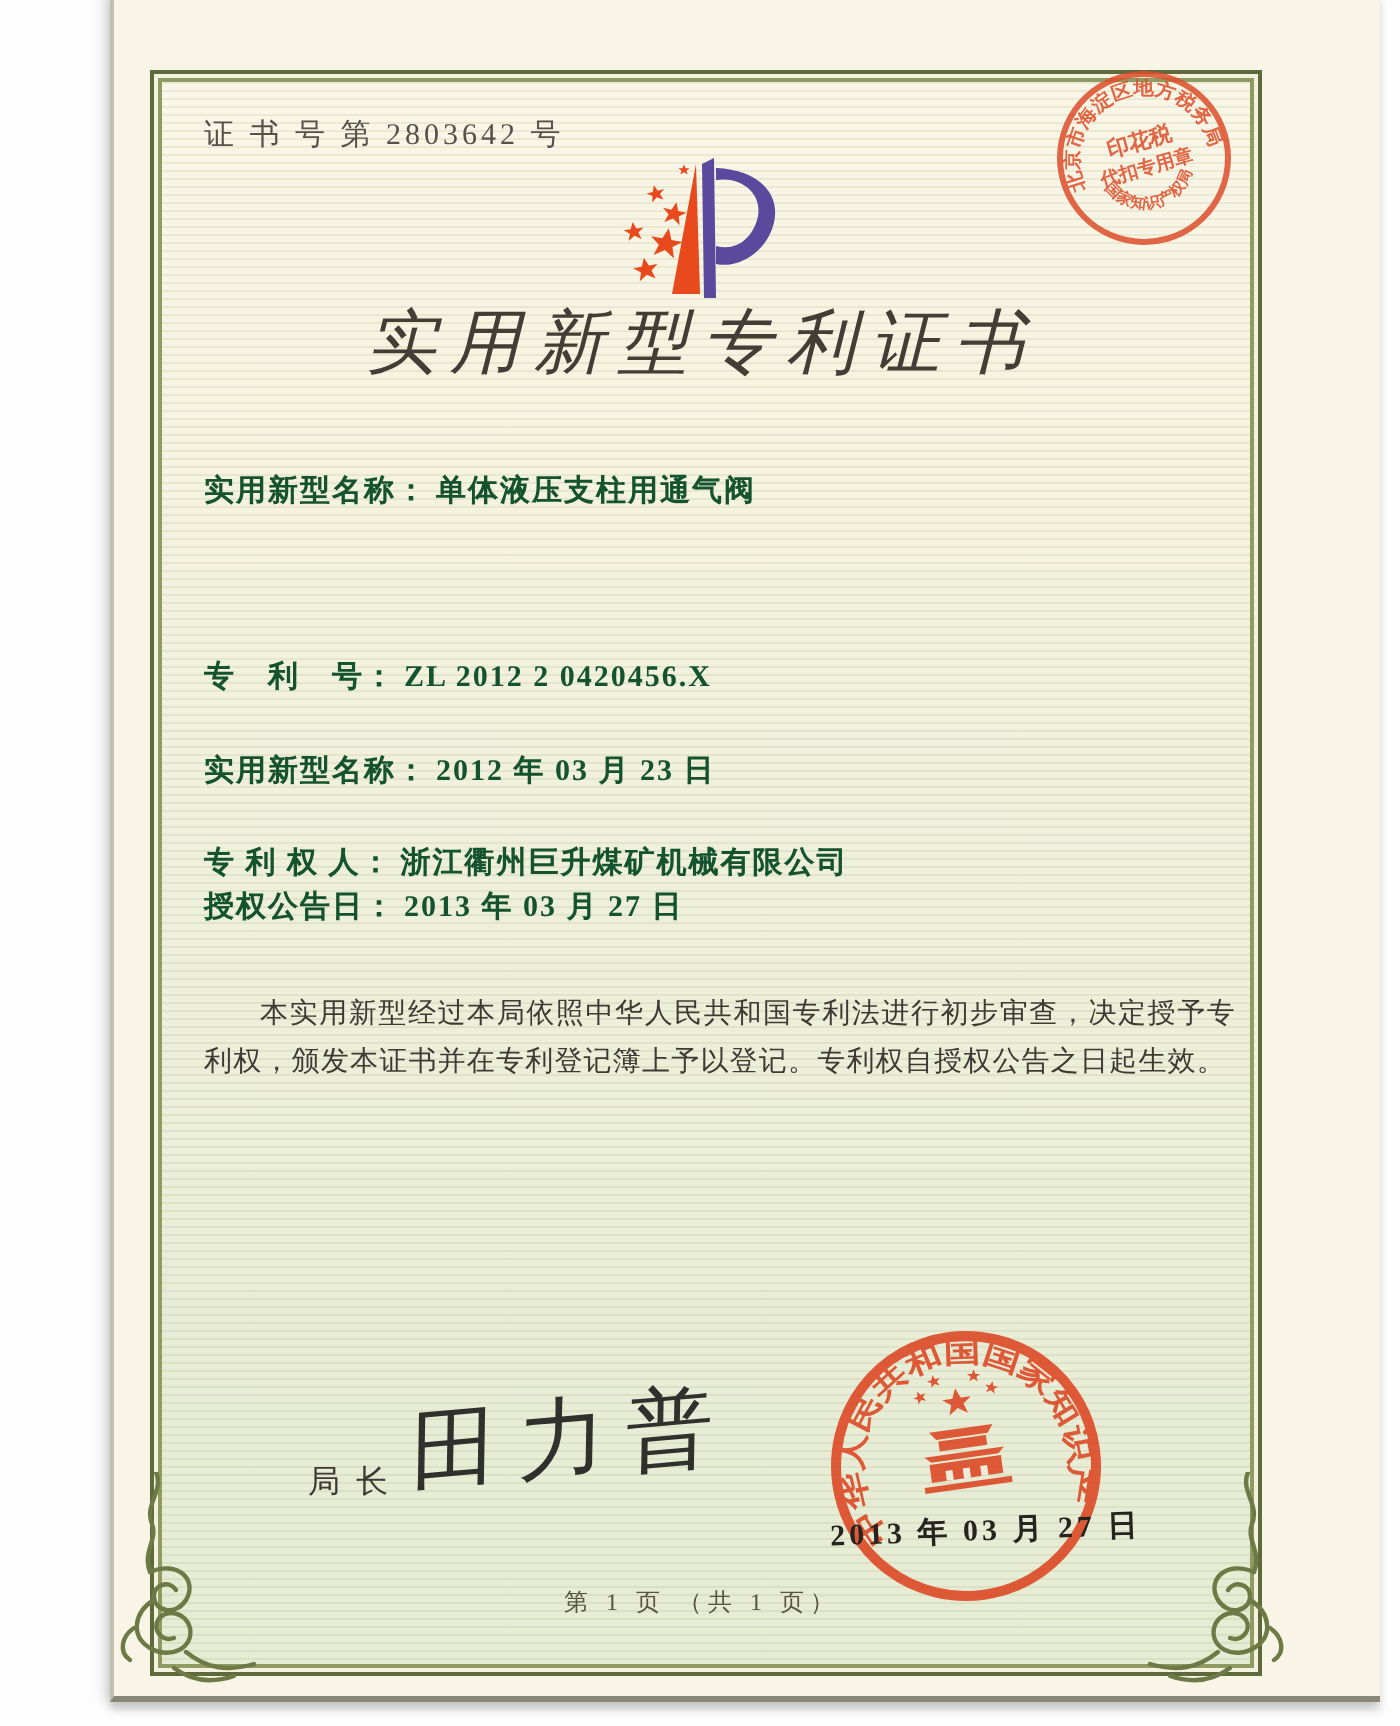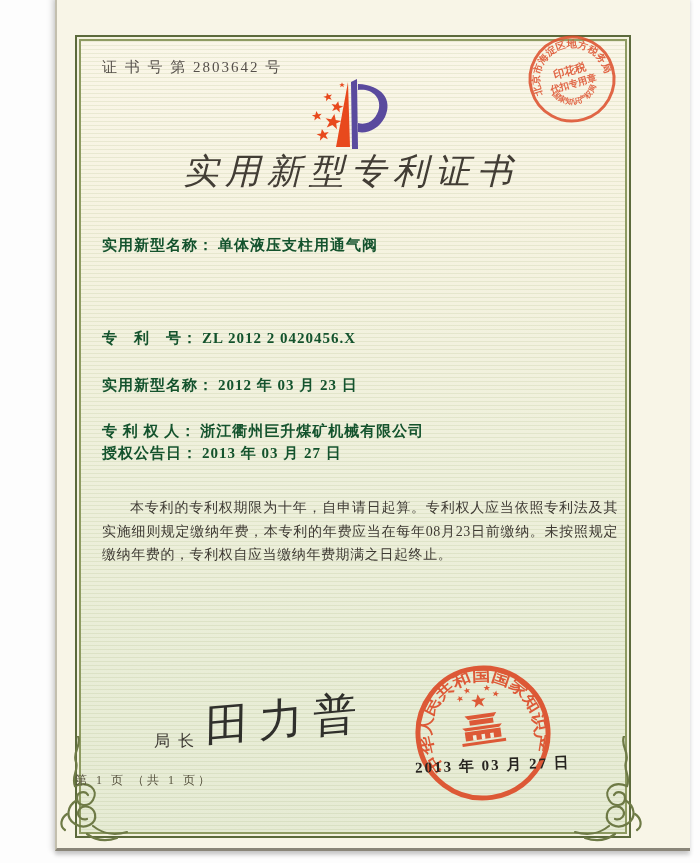--- a/index.html
+++ b/index.html
@@ -59,21 +59,21 @@
   }
   .seal-main{position:absolute;left:346px;top:657px;color:var(--seal-red);opacity:.93;}
   .seal-main text{fill:var(--seal-red);font-weight:bold;}
   .seal-tax{position:absolute;left:460px;top:28px;transform:rotate(-16deg);color:var(--seal-red);opacity:.85;}
   .seal-tax text{fill:var(--seal-red);font-weight:bold;}
   .seal-date{
     position:absolute;left:358px;top:760px;font-size:15px;font-weight:bold;
     color:#272420;letter-spacing:2px;transform:rotate(-2deg);z-index:5;
   }
   .footer{
-    position:absolute;left:18px;top:776px;width:552px;
+    position:absolute;left:18px;top:797px;width:552px;text-align:center;
     font-size:12px;color:#57533f;letter-spacing:3px;z-index:6;
   }
 </style>
 </head>
 <body>
 
 <div class="page">
   <div class="paper">
 
     <div class="frame"></div>
@@ -123,21 +123,21 @@
       <span class="flabel">实用新型名称：</span><span class="fvalue">2012 年 03 月 23 日</span>
     </div>
     <div class="frow r5">
       <span class="flabel">专 利 权 人：</span><span class="fvalue">浙江衢州巨升煤矿机械有限公司</span>
     </div>
     <div class="frow r6">
       <span class="flabel">授权公告日：</span><span class="fvalue">2013 年 03 月 27 日</span>
     </div>
 
     <div class="bodytext">
-      <p>本专利的专利权期限为十年，自申请日起算。专利权人应当依照专利法及其实施细则规定缴纳年费，本专利的年费应当在每年08月23日前缴纳。未按照规定缴纳年费的，专利权自应当缴纳年费期满之日起终止。</p>
+      <p>本实用新型经过本局依照中华人民共和国专利法进行初步审查，决定授予专利权，颁发本证书并在专利登记簿上予以登记。专利权自授权公告之日起生效。</p>
     </div>
 
     <div class="sign-title">局长</div>
     <div class="signature">田力普</div>
 
     <svg class="seal-main" width="160" height="160" viewBox="0 0 160 160">
       <g transform="rotate(-8 80 80)">
         <circle cx="80" cy="80" r="65" fill="none" stroke="currentColor" stroke-width="5"></circle>
         <defs>
           <path id="arcMain" d="M37.4,109.8 A52,52 0 1 1 122.6,109.8" fill="none"></path>

